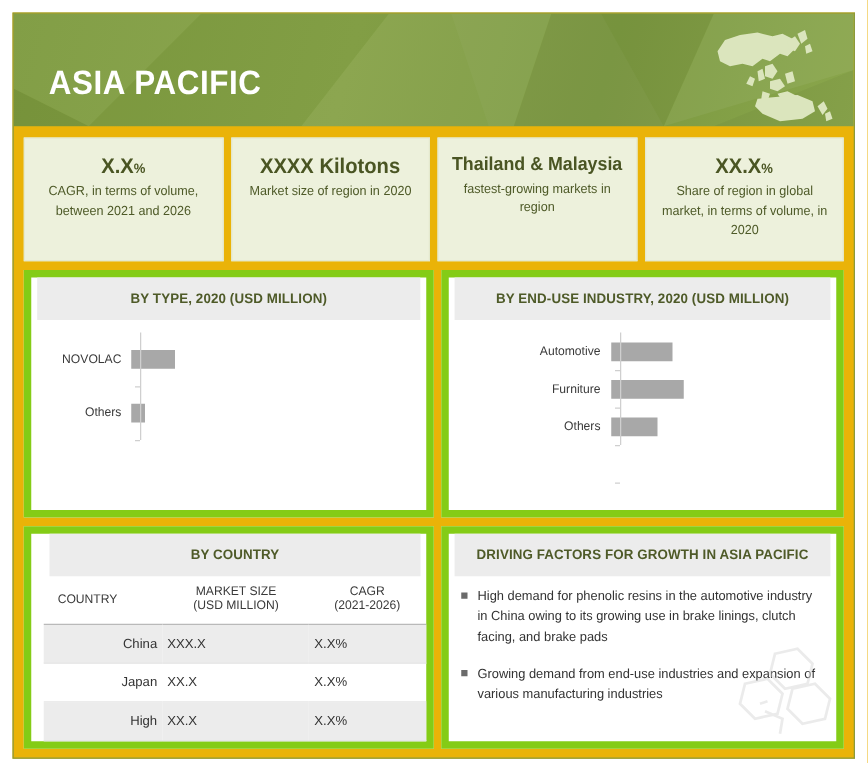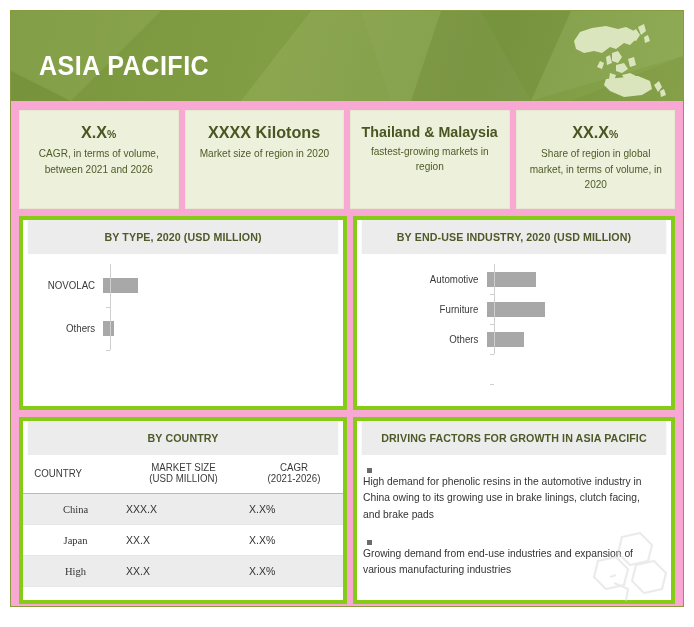--- a/index.html
+++ b/index.html
@@ -7,21 +7,21 @@
     width: 694px; height: 627px;
     background: #ffffff;
     font-family: "Liberation Sans", sans-serif;
     overflow: hidden;
   }
   .frame {
     position: absolute;
     left: 10px; top: 10px;
     width: 674px; height: 597px;
     border: 1px solid #8a9a3c;
-    background: #f9a8d4;
+    background: #eab308;
   }
 
   
   .header {
     position: relative;
     height: 90px;
     background: linear-gradient(105deg,#7d9a3e 0%,#86a247 40%,#7b9940 70%,#8aa64c 100%);
     overflow: hidden;
   }
   .header svg.facets { position:absolute; left:0; top:0; width:100%; height:100%; }
@@ -68,21 +68,21 @@
     font-size: 10.5px;
     line-height: 1.45;
     transform: scaleX(0.96);
   }
   .kpi-card.wide .kpi-value { font-size: 15px; }
 
   
   .panel-row { display: flex; gap: 6px; padding: 7px 8px 0 8px; }
   .panel {
     flex: 1;
-    border: 4px solid #84cc16;
+    border: 6px solid #84cc16;
     background: #ffffff;
   }
   .panel-head {
     background: #ececec;
     color: #4e5a28;
     font-size: 11px;
     font-weight: bold;
     letter-spacing: 0.1px;
     text-align: center;
     padding: 11px 4px;
@@ -129,30 +129,29 @@
     border-bottom: 1px solid #b9b9b9;
     transform: scaleX(0.97);
   }
   thead th.country-col { text-align: left; padding-left: 10px; }
   tbody td {
     font-size: 10.5px;
     color: #333;
     padding: 9px 4px;
     vertical-align: middle;
   }
-  tbody td.country-col { text-align: center; padding-left: 10px; font-family: Liberation Serif, serif; }
+  tbody td.country-col { text-align: right; padding-left: 10px; }
   tbody tr.shaded { background: #ececec; }
   tbody tr { border-bottom: 1px solid #e6e6e6; }
 
   
   .factors { position: relative; padding: 8px 10px 10px 6px; min-height: 120px; }
   .factor-item {
     display: flex;
     margin-bottom: 13px;
-    flex-direction: column;
   }
   .bullet {
     width: 5px; height: 5px;
     background: #6b6b6b;
     margin: 5px 8px 0 4px;
     flex-shrink: 0;
   }
   .factor-text {
     font-size: 10.5px;
     color: #333333;
@@ -267,21 +266,21 @@
             <div class="tick" style="left: 125px; top: 90px;"></div>
             <div class="tick" style="left: 125px; top: 120px;"></div>
           </div>
       </div>
     </div>
 
   </div>
 
   <div class="panel-row">
 
-    <div class="panel" style="flex:0 0 328px;">
+    <div class="panel" style="flex:0 0 328px;padding-left:10px;">
       <div class="panel-head">BY COUNTRY</div>
       <table>
         <thead>
           <tr>
             <th class="country-col">
               <div>COUNTRY</div>
             </th>
             <th>
               <div>MARKET SIZE</div>
               <div>(USD MILLION)</div>

